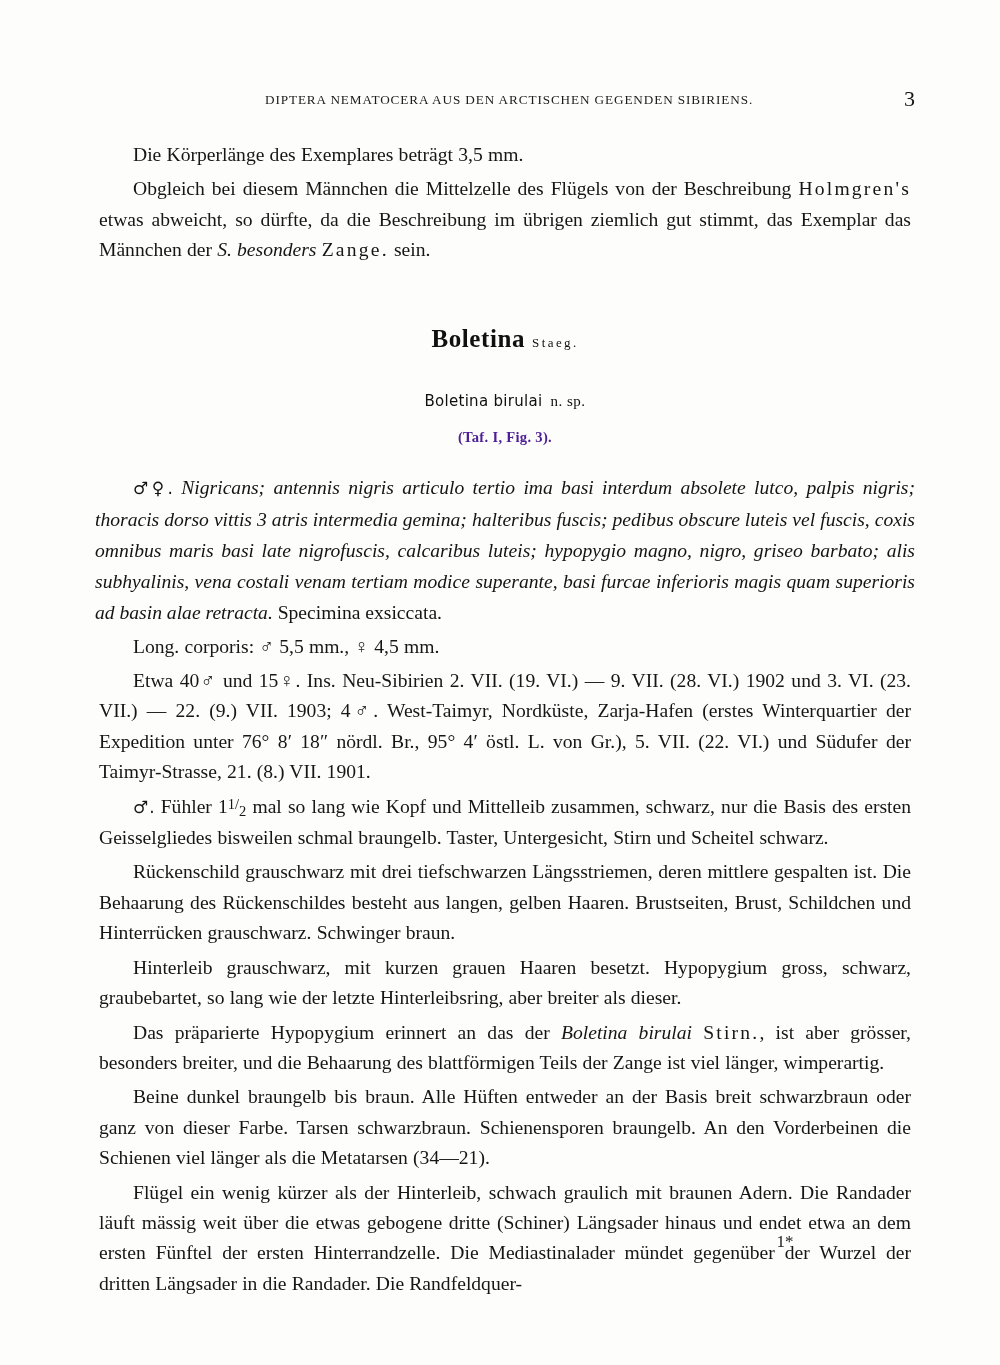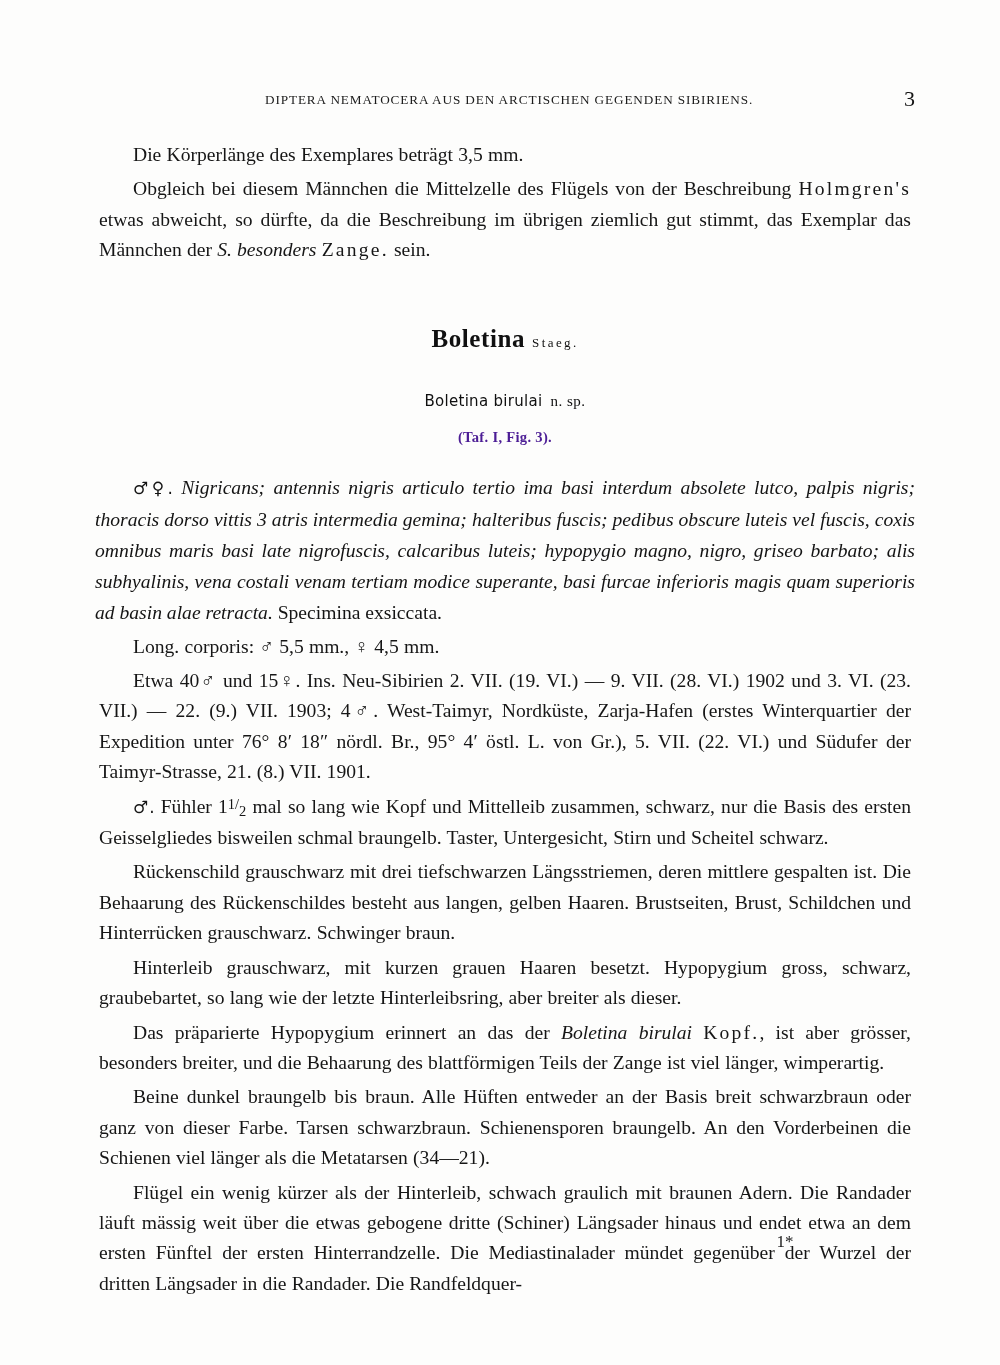--- a/index.html
+++ b/index.html
@@ -204,21 +204,21 @@
     <p class="para indent block-gap">Long. corporis: ♂ 5,5 mm., ♀ 4,5 mm.</p>
 
     <p class="para indent">Etwa 40♂ und 15♀. Ins. Neu-Sibirien 2. VII. (19. VI.) — 9. VII. (28. VI.) 1902 und 3. VI. (23. VII.) — 22. (9.) VII. 1903; 4♂. West-Taimyr, Nordküste, Zarja-Hafen (erstes Winterquartier der Expedition unter 76° 8′ 18″ nördl. Br., 95° 4′ östl. L. von Gr.), 5. VII. (22. VI.) und Südufer der Taimyr-Strasse, 21. (8.) VII. 1901.</p>
 
     <p class="para indent"><span class="sym">♂.</span><span> Fühler 1</span><span class="frac">1</span><span class="frac">/</span><span class="frac-den">2</span><span> mal so lang wie Kopf und Mittelleib zusammen, schwarz, nur die Basis des ersten Geisselgliedes bisweilen schmal braungelb. Taster, Untergesicht, Stirn und Scheitel schwarz.</span></p>
 
     <p class="para indent">Rückenschild grauschwarz mit drei tiefschwarzen Längsstriemen, deren mittlere gespalten ist. Die Behaarung des Rückenschildes besteht aus langen, gelben Haaren. Brustseiten, Brust, Schildchen und Hinterrücken grauschwarz. Schwinger braun.</p>
 
     <p class="para indent">Hinterleib grauschwarz, mit kurzen grauen Haaren besetzt. Hypopygium gross, schwarz, graubebartet, so lang wie der letzte Hinterleibsring, aber breiter als dieser.</p>
 
-    <p class="para indent"><span>Das präparierte Hypopygium erinnert an das der </span><span class="ital">Boletina birulai</span><span> </span><span class="sperr">Kopf.</span><span>, ist aber grösser, besonders breiter, und die Behaarung des blattförmigen Teils der Zange ist viel länger, wimperartig.</span></p>
+    <p class="para indent"><span>Das präparierte Hypopygium erinnert an das der </span><span class="ital">Boletina birulai</span><span> </span><span class="sperr">Stirn.</span><span>, ist aber grösser, besonders breiter, und die Behaarung des blattförmigen Teils der Zange ist viel länger, wimperartig.</span></p>
 
     <p class="para indent">Beine dunkel braungelb bis braun. Alle Hüften entweder an der Basis breit schwarzbraun oder ganz von dieser Farbe. Tarsen schwarzbraun. Schienensporen braungelb. An den Vorderbeinen die Schienen viel länger als die Metatarsen (34—21).</p>
 
     <p class="para indent">Flügel ein wenig kürzer als der Hinterleib, schwach graulich mit braunen Adern. Die Randader läuft mässig weit über die etwas gebogene dritte (Schiner) Längsader hinaus und endet etwa an dem ersten Fünftel der ersten Hinterrandzelle. Die Mediastinalader mündet gegenüber der Wurzel der dritten Längsader in die Randader. Die Randfeldquer-</p>
 
   </div>
 
   <div class="signature">1*</div>
 
 </div>

